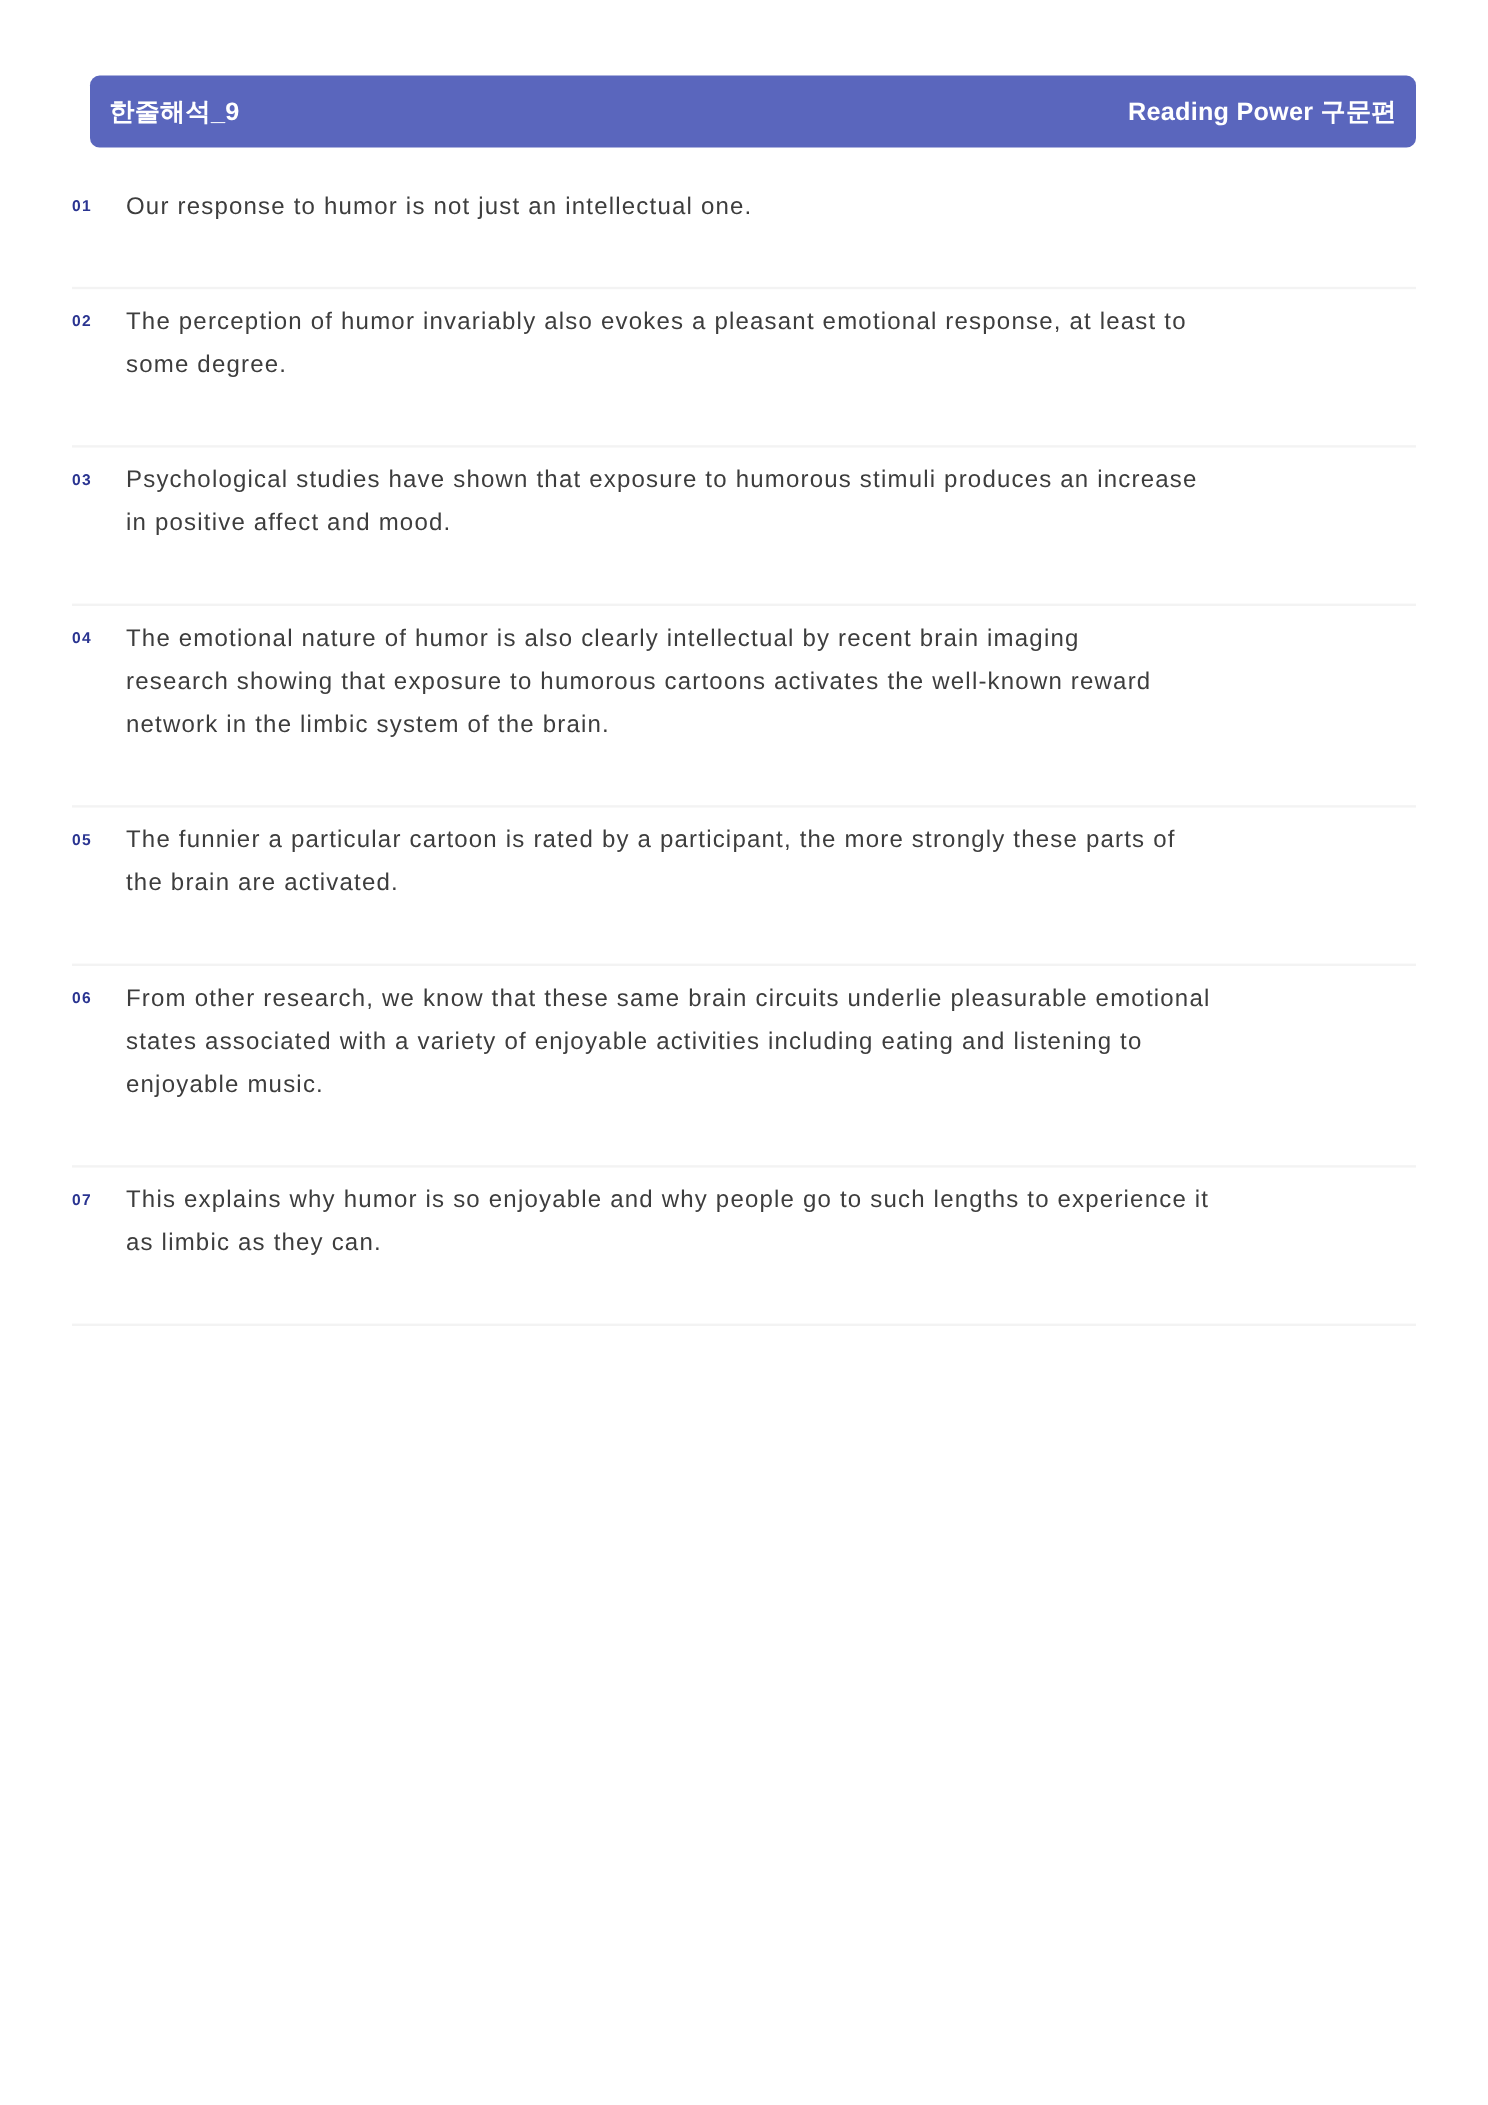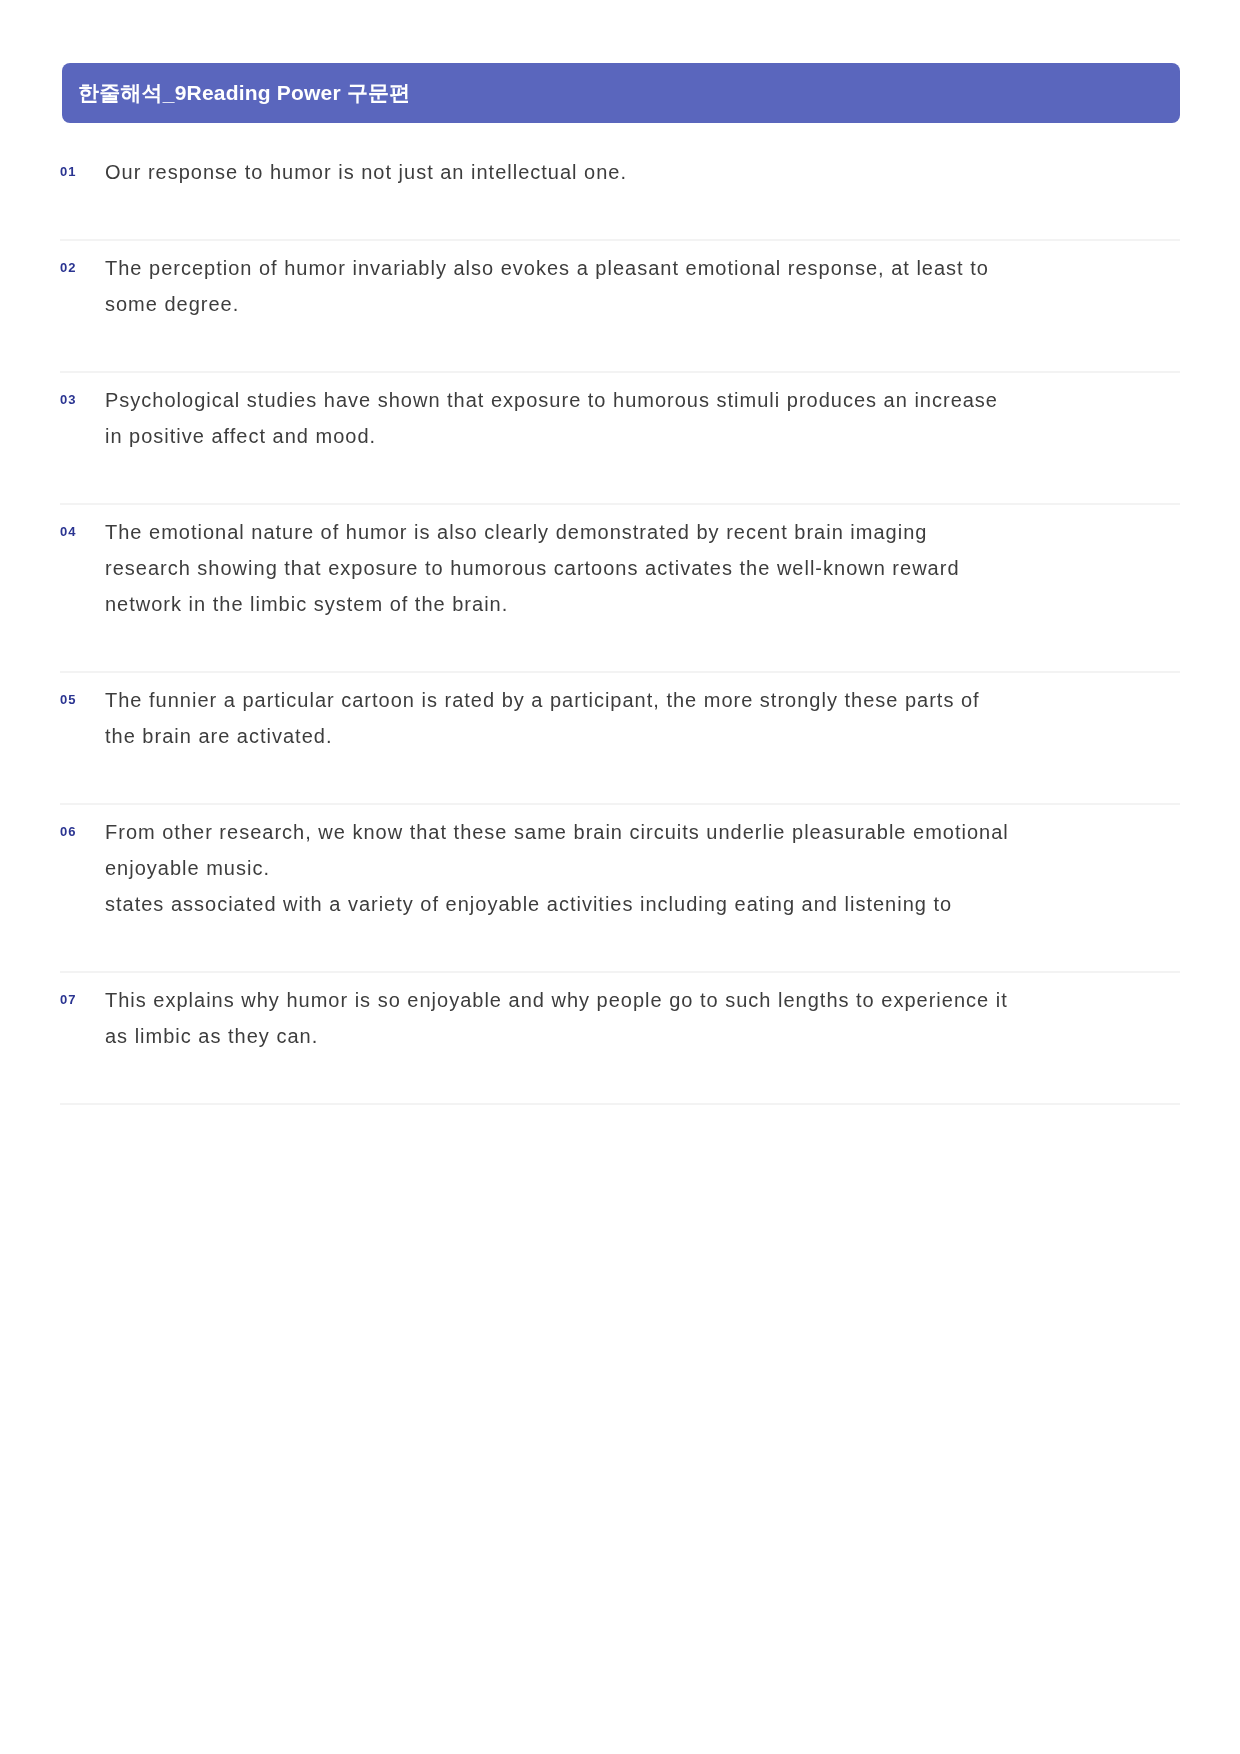--- a/index.html
+++ b/index.html
@@ -12,26 +12,26 @@
     width: 1240px;
     height: 1754px;
     background: #ffffff;
     font-family: "Liberation Sans", "DejaVu Sans", sans-serif;
     box-sizing: border-box;
     padding: 63px 60px 0 60px;
     overflow: hidden;
   }
   .header-bar {
     height: 60px;
-    margin-left: 2px;
+    margin-left: 15px;
     border-radius: 8px;
     background: #5a66bd;
     display: flex;
     align-items: center;
-    justify-content: flex-start;
+    justify-content: space-between;
     padding: 0 16px;
     box-sizing: border-box;
   }
   .header-title, .header-badge {
     color: #ffffff;
     font-size: 21px;
     font-weight: 700;
     letter-spacing: 0.2px;
   }
   .sentence-list {
@@ -97,40 +97,40 @@
       <span class="item-number">03</span>
       <div class="sentence-lines">
         <div class="sentence-line">Psychological studies have shown that exposure to humorous stimuli produces an increase</div>
         <div class="sentence-line">in positive affect and mood.</div>
       </div>
     </div>
 
     <div class="sentence-item">
       <span class="item-number">04</span>
       <div class="sentence-lines">
-        <div class="sentence-line">The emotional nature of humor is also clearly demonstrated by recent brain imaging</div>
+        <div class="sentence-line">The emotional nature of humor is also clearly intellectual by recent brain imaging</div>
         <div class="sentence-line">research showing that exposure to humorous cartoons activates the well-known reward</div>
         <div class="sentence-line">network in the limbic system of the brain.</div>
       </div>
     </div>
 
     <div class="sentence-item">
       <span class="item-number">05</span>
       <div class="sentence-lines">
         <div class="sentence-line">The funnier a particular cartoon is rated by a participant, the more strongly these parts of</div>
         <div class="sentence-line">the brain are activated.</div>
       </div>
     </div>
 
     <div class="sentence-item">
       <span class="item-number">06</span>
       <div class="sentence-lines">
         <div class="sentence-line">From other research, we know that these same brain circuits underlie pleasurable emotional</div>
+        <div class="sentence-line">states associated with a variety of enjoyable activities including eating and listening to</div>
         <div class="sentence-line">enjoyable music.</div>
-        <div class="sentence-line">states associated with a variety of enjoyable activities including eating and listening to</div>
       </div>
     </div>
 
     <div class="sentence-item">
       <span class="item-number">07</span>
       <div class="sentence-lines">
         <div class="sentence-line">This explains why humor is so enjoyable and why people go to such lengths to experience it</div>
         <div class="sentence-line">as limbic as they can.</div>
       </div>
     </div>

